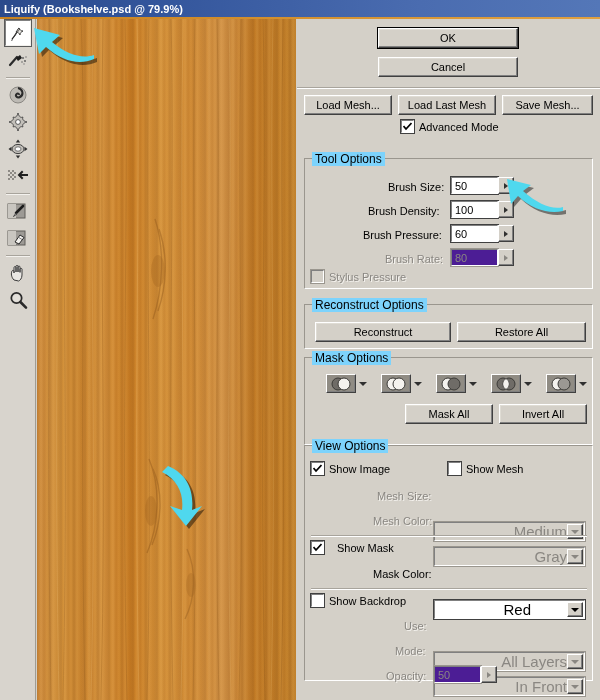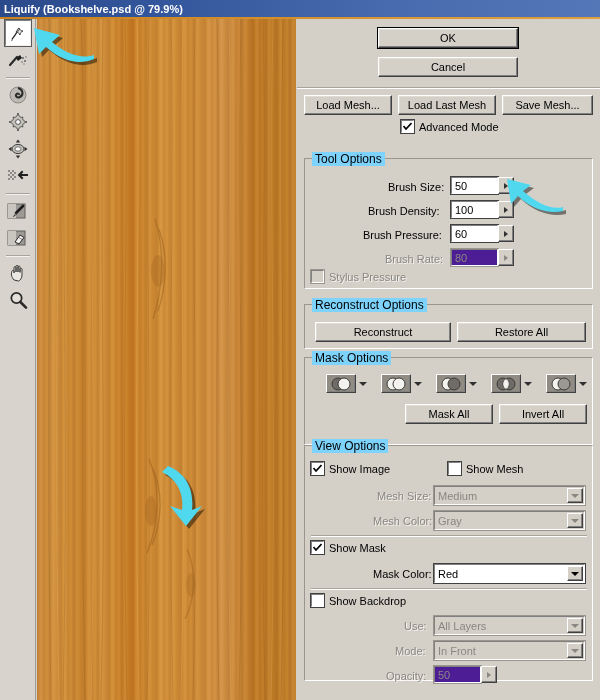--- a/index.html
+++ b/index.html
@@ -120,22 +120,22 @@
     position:relative;
   }
   .cb.dis{background:#d4d0c8;outline-color:#9a968e;}
   .cb svg{display:block;}
 
   .sel-box{
     position:absolute;height:19px;background:#fff;box-sizing:border-box;
     border-top:1px solid #808080;border-left:1px solid #808080;
     border-right:1px solid #fff;border-bottom:1px solid #fff;
     outline:1px solid #404040;
-    display:flex;align-items:center;justify-content:space-between;
-    padding-left:3px;font-size:11px;color:#000;
+    display:flex;align-items:center;justify-content:flex-end;
+    padding-left:3px;font-size:15px;color:#000;margin-top:36px;
   }
   .sel-box.dis{background:#d4d0c8;color:#8a8782;outline-color:#9a968e;}
   .sel-arrow{
     width:16px;height:15px;margin-right:1px;background:#d4d0c8;
     border-top:1px solid #fff;border-left:1px solid #fff;
     border-right:1px solid #404040;border-bottom:1px solid #404040;
     box-shadow:inset -1px -1px 0 #808080;
     display:flex;align-items:center;justify-content:center;box-sizing:border-box;
   }
   .sel-arrow i{width:0;height:0;border-top:4px solid #000;
@@ -499,21 +499,21 @@
       <span class="lbl dis" style="left:68px;top:69px;">Mesh Color:</span>
       <div class="sel-box dis" style="left:129px;top:65px;width:151px;">
         <span>Gray</span>
         <span class="sel-arrow">
             <i></i>
           </span>
       </div>
 
       <div class="hsep" style="position:absolute;left:6px;top:89px;width:276px;"></div>
 
-      <div class="cbrow" style="left:6px;top:95px;">
+      <div class="cbrow" style="left:6px;top:95px;gap:8px;">
         <span class="cb">
           <svg width="9" height="9" viewBox="0 0 9 9">
             <path d="M0.5 4 L3 7 L8.5 1" stroke="#000" stroke-width="1.7" fill="none"></path>
           </svg>
         </span>
         <span>Show Mask</span>
       </div>
 
       <span class="lbl" style="left:68px;top:122px;">Mask Color:</span>
       <div class="sel-box" style="left:129px;top:118px;width:151px;gap:36px;">

